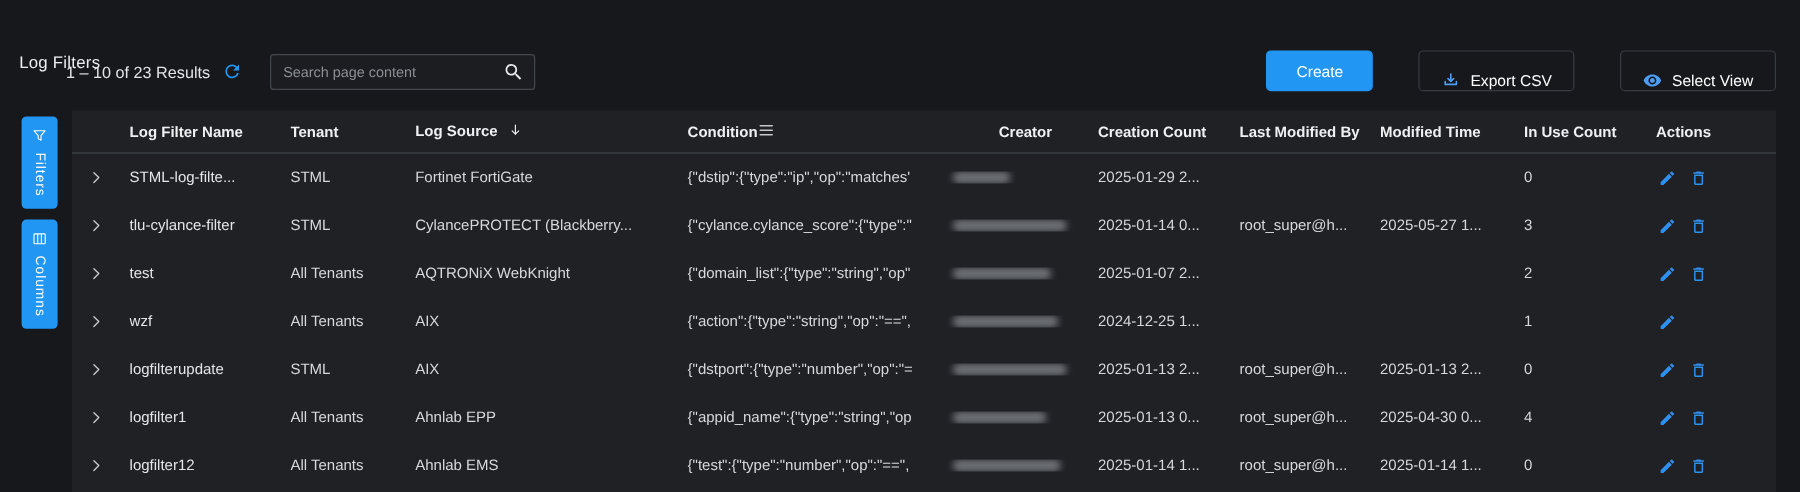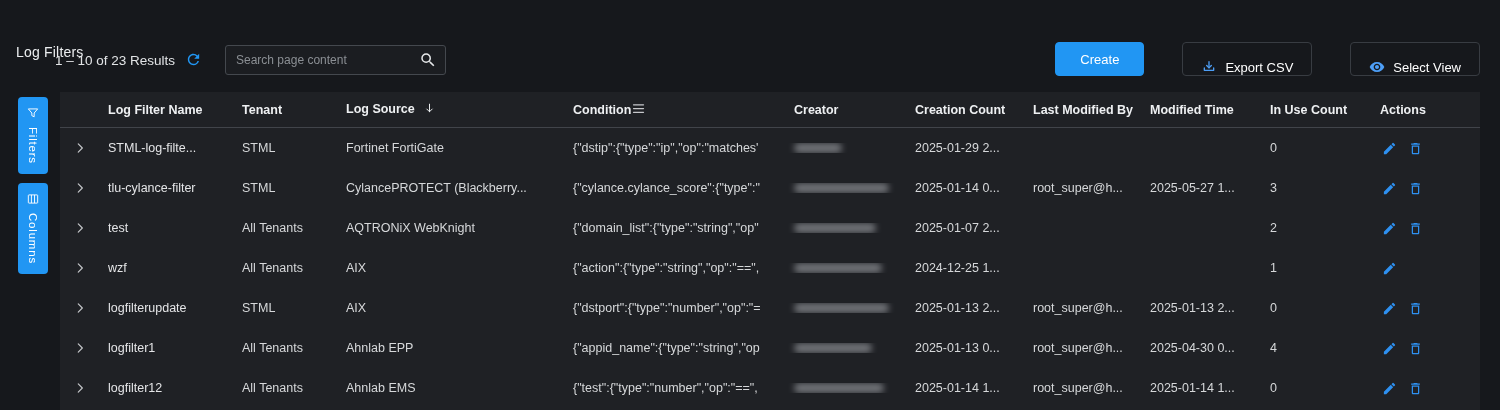--- a/index.html
+++ b/index.html
@@ -77,21 +77,21 @@
     grid-template-columns:48px 134px 104px 227px 215px 127px 118px 117px 120px 110px 95px;
     align-items:center;
   }
   .thead { height:36px; border-bottom:1px solid #41444a; }
   .th {
     font-size:12.5px; font-weight:bold; color:#eef0f2;
     white-space:nowrap; overflow:hidden; cursor:pointer;
   }
   .th-flex { display:flex; align-items:flex-start; gap:8px; }
   .th-condition { display:flex; align-items:center; padding-right:12px; }
-  .th-creator { position:relative; padding-left:6px; }
+  .th-creator { position:relative; padding-left:6px;text-align:center; }
   .th-creator::before {
     content:''; position:absolute; left:-5px; top:50%; transform:translateY(-50%);
     width:1px; height:15px; background:#4a4e54;
   }
   .sort-icon svg { width:13px; height:13px; stroke:#eef0f2; stroke-width:1.8; fill:none; stroke-linecap:round; stroke-linejoin:round; }
   .menu-icon svg { width:15px; height:15px; stroke:#c6c8cb; stroke-width:2; stroke-linecap:round; }
 
   .body-row { height:40px; }
   .cell {
     font-size:12.5px; color:#d6d8da; white-space:nowrap; overflow:hidden;

